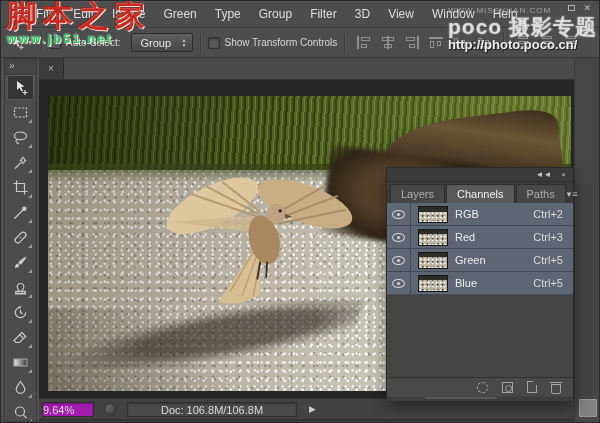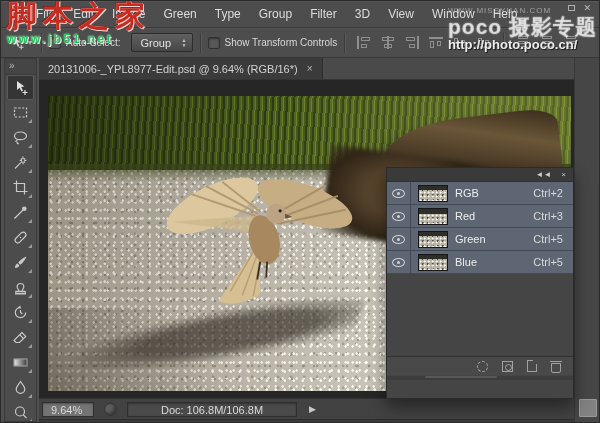--- a/index.html
+++ b/index.html
@@ -132,21 +132,21 @@
   .fi-new{width:10px;height:12px;border:1px solid #a2a2a2;}
   .fi-new::after{content:"";position:absolute;right:-1px;top:-1px;border-left:4px solid #494949;border-top:4px solid #494949;}
   .fi-del{width:10px;height:10px;border:1px solid #a2a2a2;border-radius:0 0 2px 2px;margin-top:3px;}
   .fi-del::before{content:"";position:absolute;top:-3px;left:-2px;width:12px;height:1.5px;background:#a2a2a2;}
   .p-scroll{height:4px;background:#3d3d3d;}
   .p-scroll i{display:block;width:72px;height:2.5px;background:#585858;margin:.7px 0 0 38px;border-radius:2px;}
 
   
   .statusbar{position:absolute;left:0;right:0;bottom:3px;height:21px;background:#424242;
              border-top:1px solid #313131;display:flex;align-items:center;font-size:11px;color:#d9d9d9;}
-  .zoom-field{width:52px;height:15px;margin-left:3px;padding:1px 8px 0;background:#737373;
+  .zoom-field{width:52px;height:15px;margin-left:3px;padding:1px 0 0;background:#a21caf;
               border:1px solid #2f2f2f;box-shadow:inset 0 1px 2px rgba(0,0,0,.3);}
   .status-icon{width:13px;height:13px;border-radius:50%;margin:0 10px;background:#5d5d5d;
                border:1px solid #333;box-shadow:inset -2px -2px 3px rgba(0,0,0,.4);}
   .doc-field{width:170px;height:15px;padding-top:1px;background:#4a4a4a;border:1px solid #2f2f2f;
              text-align:center;box-shadow:inset 0 1px 2px rgba(0,0,0,.3);}
   .doc-arrow{color:#c9c9c9;font-size:9px;margin-left:12px;}
   .bottom-frame{position:absolute;bottom:0;left:0;right:0;height:3px;background:#3a3a3a;border-top:1px solid #2d2d2d;}
 
   
   .wm-jb51{position:absolute;left:6px;top:0px;z-index:50;pointer-events:none;line-height:1;}
@@ -346,21 +346,20 @@
     </div>
   </div>
 
   <div class="right-gutter">
     <span class="grip"></span>
   </div>
 
   <div class="main">
     <div class="tabstrip">
       <div class="doc-tab">
-        <span>20131006-_YPL8977-Edit.psd @ 9.64% (RGB/16*)</span>
         <span class="doc-close">×</span>
       </div>
     </div>
 
     <div class="canvas">
       <div class="photo">
         <div class="gravel"></div>
         <div class="grass"></div>
         <div class="grass-edge"></div>
         <div class="log"></div>
@@ -391,20 +390,26 @@
       <span class="doc-arrow">▶</span>
     </div>
     <div class="bottom-frame"></div>
   </div>
 
   <div class="panel">
     <div class="p-head">
       <span>◄◄</span>
       <span>×</span>
     </div>
+    <div class="p-tabs">
+      <span class="p-tab">Layers</span>
+      <span class="p-tab active">Channels</span>
+      <span class="p-tab">Paths</span>
+      <span class="p-menu">▾≡</span>
+    </div>
 
     <div class="ch-row">
       <span class="eye-cell">
           <span class="eye"></span>
         </span>
       <span class="thumb"></span>
       <span class="ch-name">RGB</span>
       <span class="ch-key">Ctrl+2</span>
     </div>
     <div class="ch-row">

